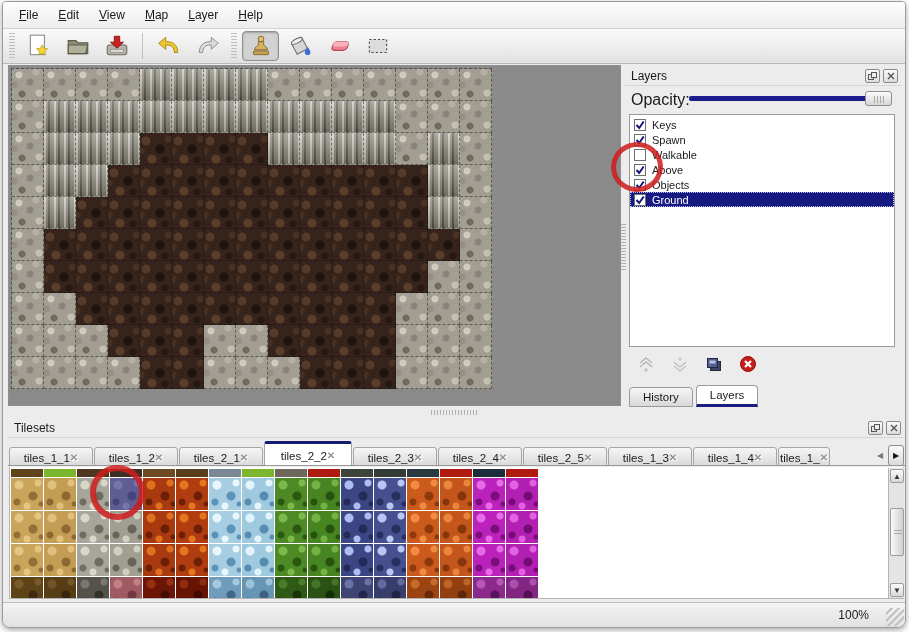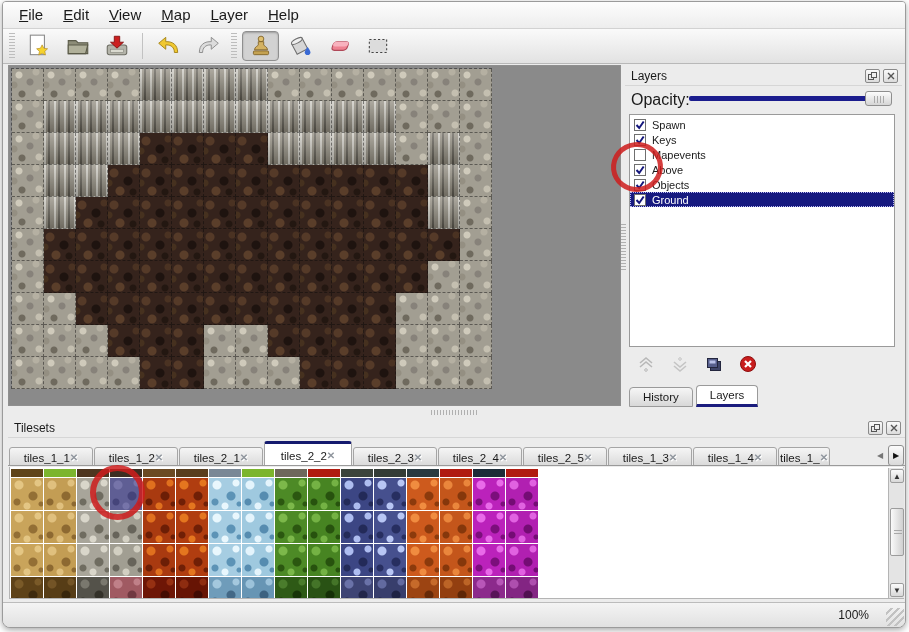--- a/index.html
+++ b/index.html
@@ -6,21 +6,21 @@
   html,body { width:909px; height:632px; overflow:hidden; background:#fff;
               font-family:"Liberation Sans", sans-serif; color:#1a1a1a; }
   .window { position:absolute; left:2px; top:1px; width:904px; height:627px;
             background:#ececec; border:1px solid #9b9b9b;
             border-radius:4px 4px 8px 8px; box-shadow:0 2px 6px rgba(0,0,0,.35);
             overflow:hidden; }
 
   
   .menubar { height:27px; background:linear-gradient(#fdfdfd,#ededed);
              border-bottom:1px solid #d2d2d2; display:flex; align-items:center;
-             padding-left:6px; font-size:15px; }
+             padding-left:6px; font-size:12px; }
   .menu-item { padding:4px 10px 5px; cursor:default; }
   .menu-item .mn { text-decoration:underline; }
 
   
   .toolbar { height:35px; background:linear-gradient(#fafafa,#e2e2e2);
              border-bottom:1px solid #b8b8b8; display:flex; align-items:center;
              padding-left:3px; gap:2px; }
   .grab { width:6px; height:26px; margin:0 3px;
           background:repeating-linear-gradient(180deg,#bdbdbd 0 1px,rgba(0,0,0,0) 1px 3px); }
   .sep { width:1px; height:26px; background:#c2c2c2; margin:0 5px; }
@@ -409,33 +409,33 @@
         <div class="slider-handle"></div>
       </div>
     </div>
     <div class="layer-list" id="layer-list">
         <div class="layer-row">
           <span class="cb">
             <svg width="10" height="10" viewBox="0 0 10 10">
               <path d="M1.5 5l2.7 3L8.7 1.5" fill="none" stroke="#15177c" stroke-width="2"></path>
             </svg>
           </span>
-          <span>Spawn</span>
+          <span>Keys</span>
         </div>
         <div class="layer-row">
           <span class="cb">
             <svg width="10" height="10" viewBox="0 0 10 10">
               <path d="M1.5 5l2.7 3L8.7 1.5" fill="none" stroke="#15177c" stroke-width="2"></path>
             </svg>
           </span>
-          <span>Keys</span>
+          <span>Spawn</span>
         </div>
         <div class="layer-row">
           <span class="cb"></span>
-          <span>Mapevents</span>
+          <span>Walkable</span>
         </div>
         <div class="layer-row">
           <span class="cb">
             <svg width="10" height="10" viewBox="0 0 10 10">
               <path d="M1.5 5l2.7 3L8.7 1.5" fill="none" stroke="#15177c" stroke-width="2"></path>
             </svg>
           </span>
           <span>Above</span>
         </div>
         <div class="layer-row">

